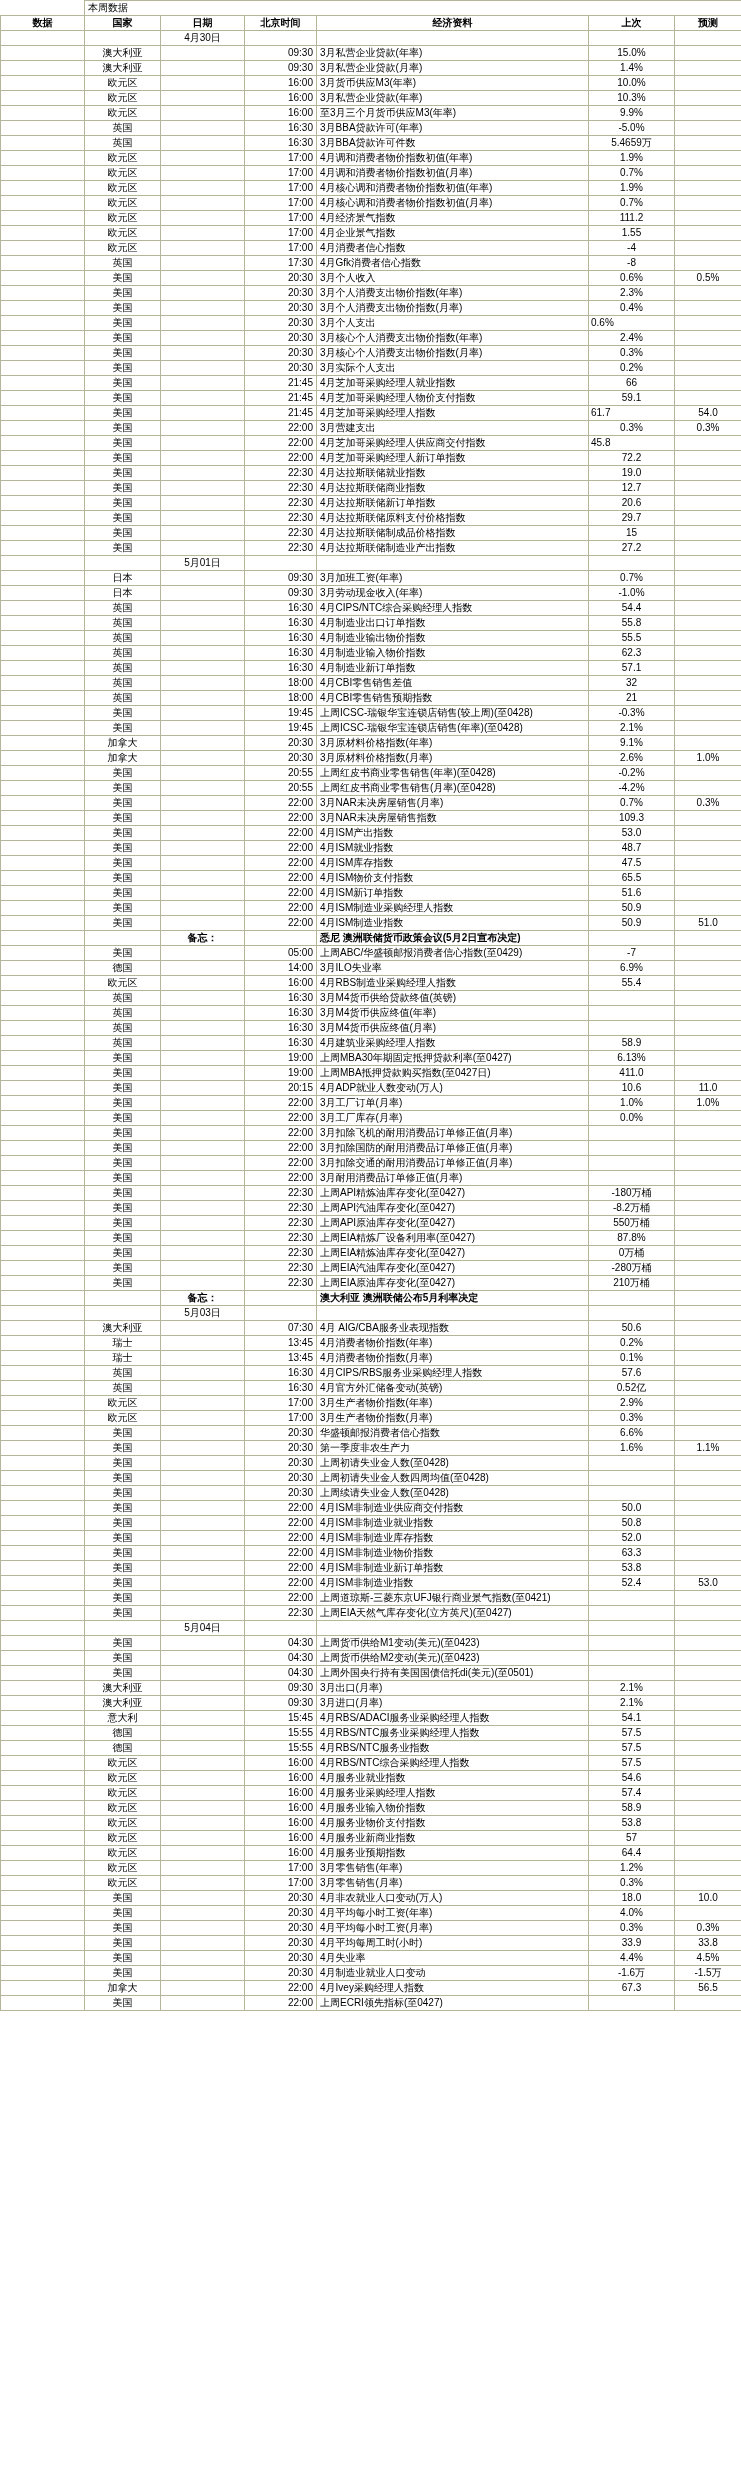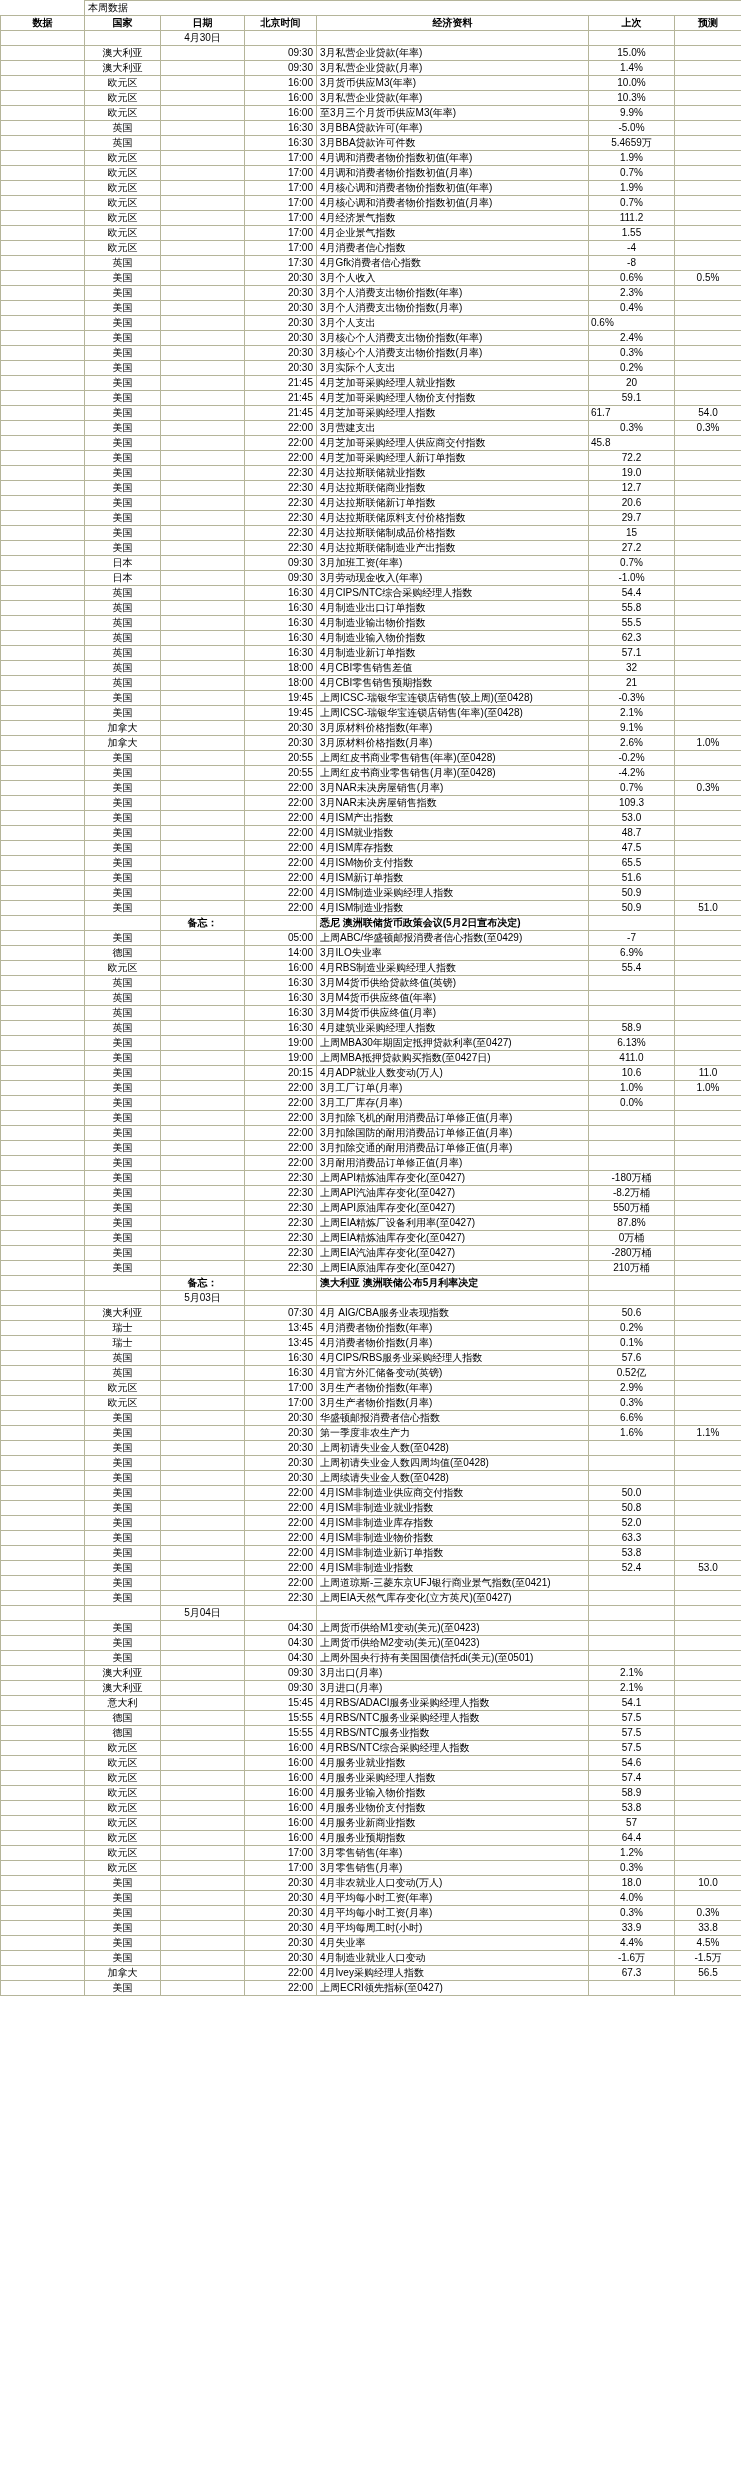--- a/index.html
+++ b/index.html
@@ -335,21 +335,21 @@
           <td class="event">3月实际个人支出</td>
           <td class="prev">0.2%</td>
           <td class="fcst">&nbsp;</td>
         </tr>
         <tr class="datarow">
           <td class="sideblank">&nbsp;</td>
           <td class="country">美国</td>
           <td class="date">&nbsp;</td>
           <td class="time">21:45</td>
           <td class="event">4月芝加哥采购经理人就业指数</td>
-          <td class="prev">20</td>
+          <td class="prev">66</td>
           <td class="fcst">&nbsp;</td>
         </tr>
         <tr class="datarow">
           <td class="sideblank">&nbsp;</td>
           <td class="country">美国</td>
           <td class="date">&nbsp;</td>
           <td class="time">21:45</td>
           <td class="event">4月芝加哥采购经理人物价支付指数</td>
           <td class="prev">59.1</td>
           <td class="fcst">&nbsp;</td>
@@ -435,20 +435,29 @@
           <td class="prev">15</td>
           <td class="fcst">&nbsp;</td>
         </tr>
         <tr class="datarow">
           <td class="sideblank">&nbsp;</td>
           <td class="country">美国</td>
           <td class="date">&nbsp;</td>
           <td class="time">22:30</td>
           <td class="event">4月达拉斯联储制造业产出指数</td>
           <td class="prev">27.2</td>
+          <td class="fcst">&nbsp;</td>
+        </tr>
+        <tr class="dateheader">
+          <td class="sideblank">&nbsp;</td>
+          <td class="country">&nbsp;</td>
+          <td class="date">5月01日</td>
+          <td class="time">&nbsp;</td>
+          <td class="event">&nbsp;</td>
+          <td class="prev">&nbsp;</td>
           <td class="fcst">&nbsp;</td>
         </tr>
         <tr class="datarow">
           <td class="sideblank">&nbsp;</td>
           <td class="country">日本</td>
           <td class="date">&nbsp;</td>
           <td class="time">09:30</td>
           <td class="event">3月加班工资(年率)</td>
           <td class="prev">0.7%</td>
           <td class="fcst">&nbsp;</td>

